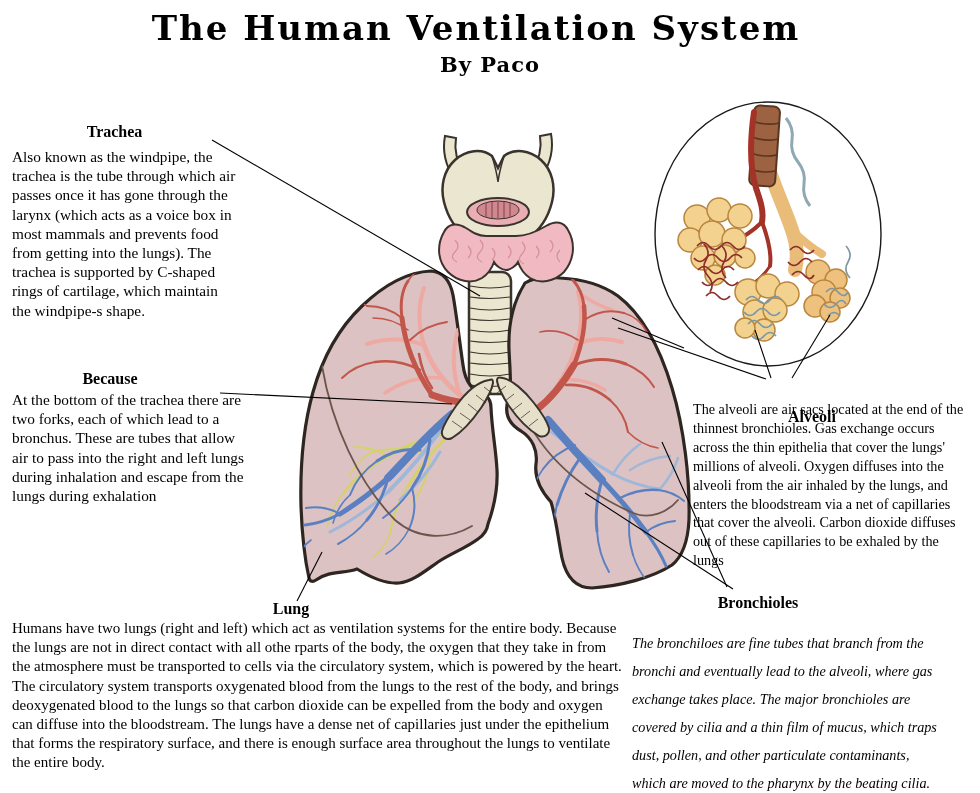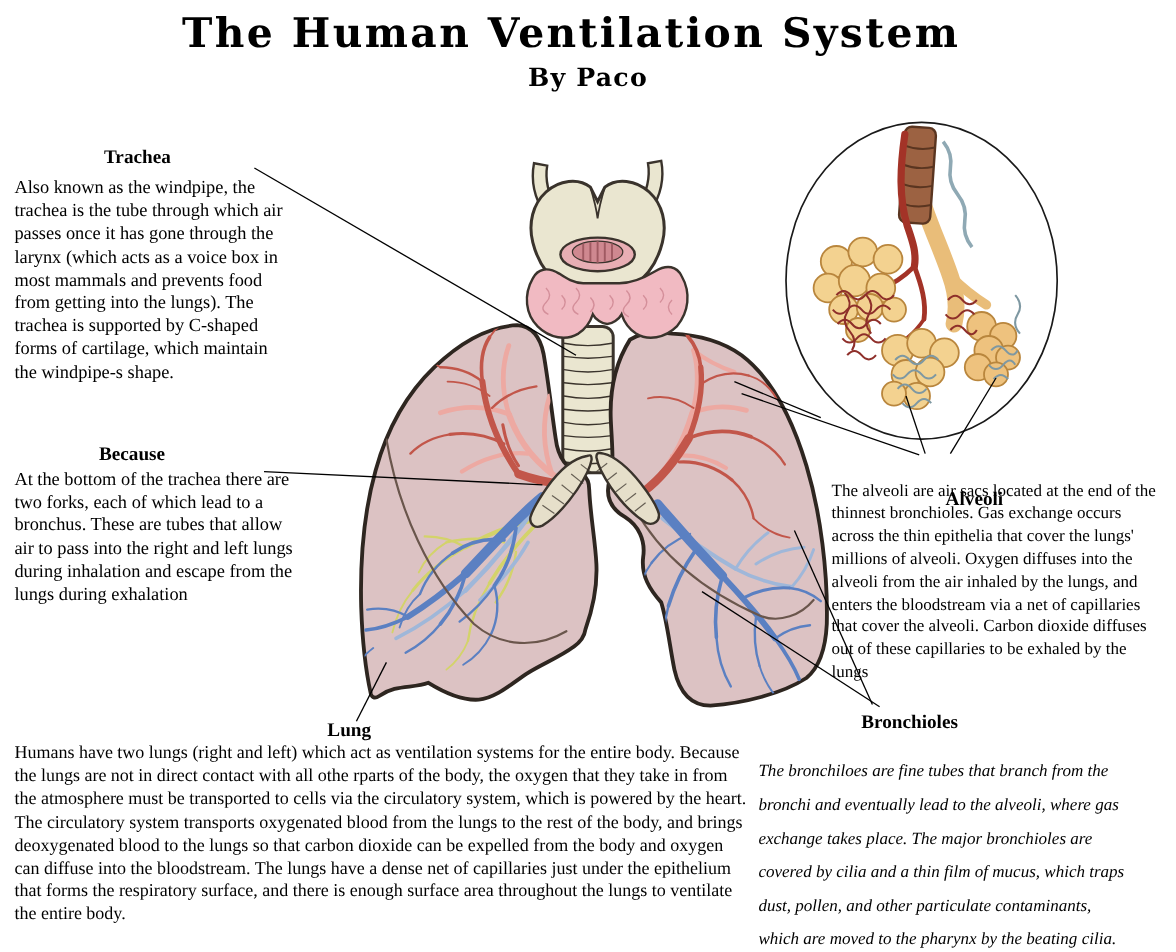--- a/index.html
+++ b/index.html
@@ -330,21 +330,21 @@
     <line x1="830" y1="315" x2="792" y2="378"></line>
     <line x1="585" y1="493" x2="733" y2="589"></line>
     <line x1="662" y1="442" x2="727" y2="587"></line>
   </g>
 </svg>
 
 <div class="abs title">The Human Ventilation System</div>
 <div class="abs subtitle">By Paco</div>
 
 <div class="abs hd" id="hd-trachea">Trachea</div>
-<div class="abs para" id="p-trachea">Also known as the windpipe, the trachea is the tube through which air passes once it has gone through the larynx (which acts as a voice box in most mammals and prevents food from getting into the lungs). The trachea is supported by C-shaped forms of cartilage, which maintain the windpipe-s shape.</div>
+<div class="abs para" id="p-trachea">Also known as the windpipe, the trachea is the tube through which air passes once it has gone through the larynx (which acts as a voice box in most mammals and prevents food from getting into the lungs). The trachea is supported by C-shaped rings of cartilage, which maintain the windpipe-s shape.</div>
 
 <div class="abs hd" id="hd-bronchus">Because</div>
 <div class="abs para" id="p-bronchus">At the bottom of the trachea there are two forks, each of which lead to a bronchus. These are tubes that allow air to pass into the right and left lungs during inhalation and escape from the lungs during exhalation</div>
 
 <div class="abs hd" id="hd-alveoli">Alveoli</div>
 <div class="abs para small" id="p-alveoli">The alveoli are air sacs located at the end of the thinnest bronchioles. Gas exchange occurs across the thin epithelia that cover the lungs' millions of alveoli. Oxygen diffuses into the alveoli from the air inhaled by the lungs, and enters the bloodstream via a net of capillaries that cover the alveoli. Carbon dioxide diffuses out of these capillaries to be exhaled by the lungs</div>
 
 <div class="abs hd" id="hd-lung">Lung</div>
 <div class="abs para" id="p-lung">Humans have two lungs (right and left) which act as ventilation systems for the entire body. Because the lungs are not in direct contact with all othe rparts of the body, the oxygen that they take in from the atmosphere must be transported to cells via the circulatory system, which is powered by the heart. The circulatory system transports oxygenated blood from the lungs to the rest of the body, and brings deoxygenated blood to the lungs so that carbon dioxide can be expelled from the body and oxygen can diffuse into the bloodstream. The lungs have a dense net of capillaries just under the epithelium that forms the respiratory surface, and there is enough surface area throughout the lungs to ventilate the entire body.</div>
 

